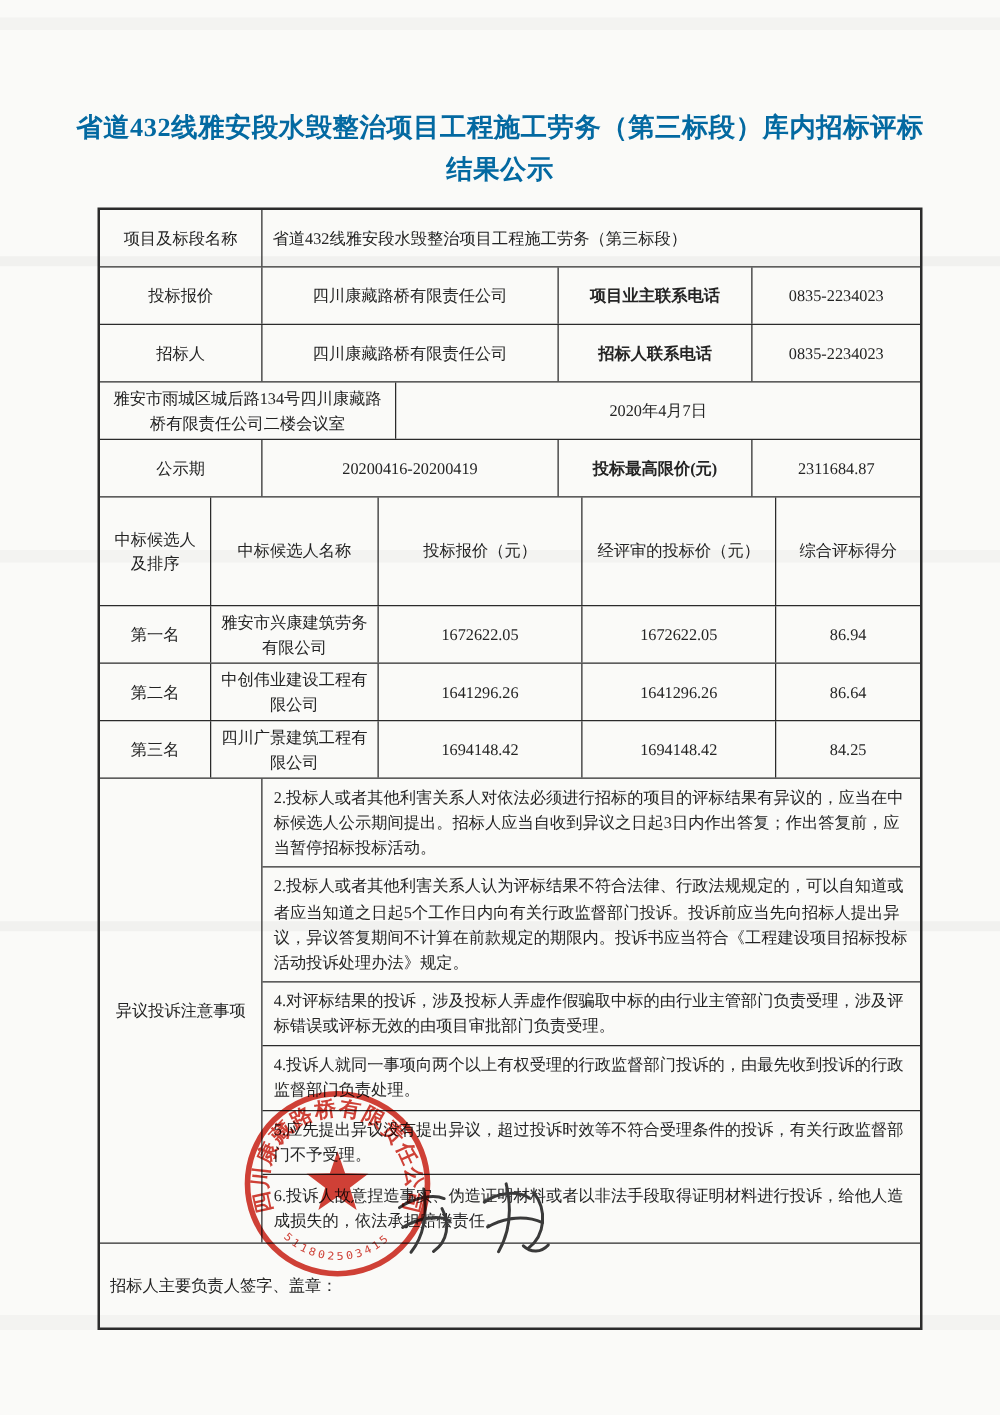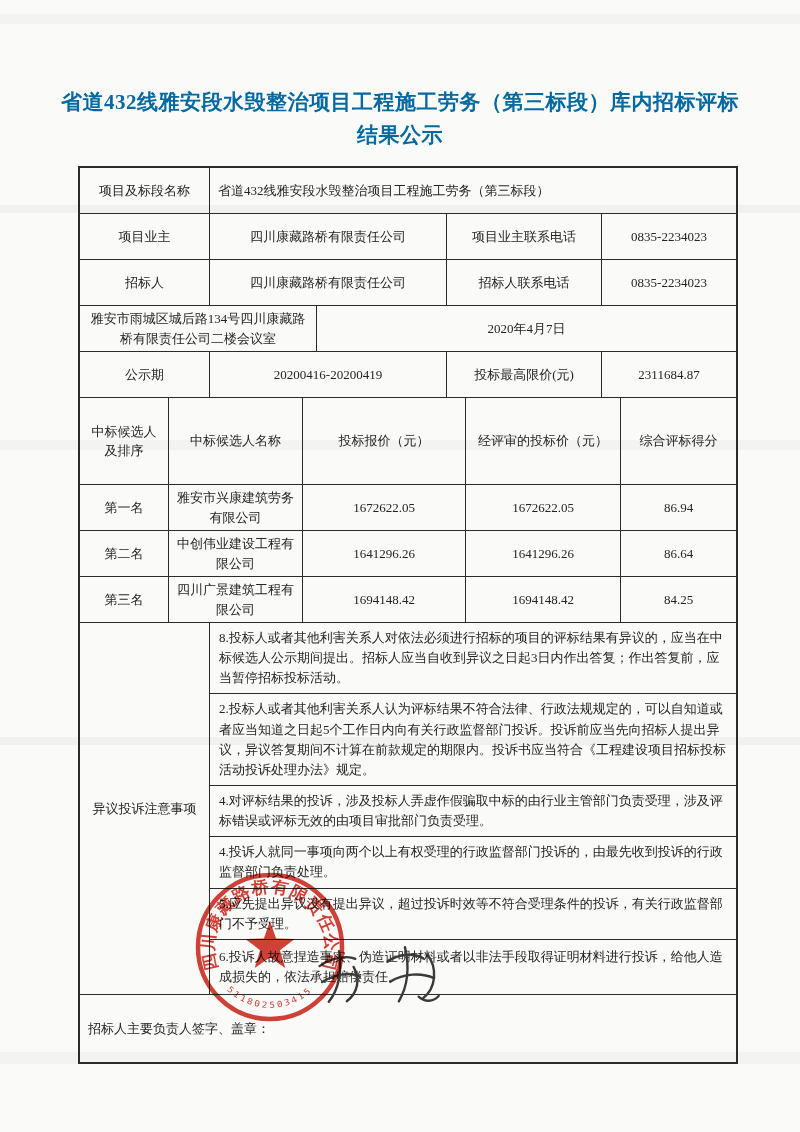--- a/index.html
+++ b/index.html
@@ -24,21 +24,21 @@
   .tr:last-child { border-bottom:none; }
   .td {
     border-right:1.5px solid #2b2b2b;
     display:flex; align-items:center; justify-content:center;
     text-align:center; padding:3px 8px;
     font-size:13px; line-height:1.5; color:#242424;
   }
   .td:last-child { border-right:none; }
   .td.left { justify-content:flex-start; text-align:left; }
   .h45 { min-height:45px; } .h86 { min-height:86px; } .h67 { min-height:67px; }
-  .w-label { width:130px; } .w-val1 { width:237px; } .w-label2 { width:155px; }
+  .w-label { width:130px; } .w-val1 { width:237px; } .w-label2 { width:155px;font-weight:bold; }
   .w-flex  { flex:1; }
   .w-rank { width:89px; } .w-name { width:134px; } .w-bid { width:163px; } .w-eval { width:155px; }
   .notice-right { flex:1; display:flex; flex-direction:column; }
   .ni {
     border-bottom:1.5px solid #2b2b2b; padding:5px 9px;
     font-size:13px; line-height:1.55; text-align:left; color:#242424;
     display:flex; align-items:center;
   }
   .ni:last-child { border-bottom:none; }
   .ni.tall { min-height:54px; }
@@ -61,21 +61,21 @@
   <h1 class="title">省道432线雅安段水毁整治项目工程施工劳务（第三标段）库内招标评标结果公示</h1>
 
   <div class="t">
 
     <div class="tr">
       <div class="td w-label h45">项目及标段名称</div>
       <div class="td w-flex left h45">省道432线雅安段水毁整治项目工程施工劳务（第三标段）</div>
     </div>
 
     <div class="tr">
-      <div class="td w-label h45">项目业主</div>
+      <div class="td w-label h45">投标报价</div>
       <div class="td w-val1 h45">四川康藏路桥有限责任公司</div>
       <div class="td w-label2 h45">项目业主联系电话</div>
       <div class="td w-flex h45">0835-2234023</div>
     </div>
 
     <div class="tr">
       <div class="td w-label h45">招标人</div>
       <div class="td w-val1 h45">四川康藏路桥有限责任公司</div>
       <div class="td w-label2 h45">招标人联系电话</div>
       <div class="td w-flex h45">0835-2234023</div>
@@ -119,21 +119,21 @@
       <div class="td w-rank h45">第三名</div>
       <div class="td w-name h45">四川广景建筑工程有限公司</div>
       <div class="td w-bid h45">1694148.42</div>
       <div class="td w-eval h45">1694148.42</div>
       <div class="td w-flex h45">84.25</div>
     </div>
 
     <div class="tr">
       <div class="td w-label">异议投诉注意事项</div>
       <div class="notice-right">
-        <div class="ni">8.投标人或者其他利害关系人对依法必须进行招标的项目的评标结果有异议的，应当在中标候选人公示期间提出。招标人应当自收到异议之日起3日内作出答复；作出答复前，应当暂停招标投标活动。</div>
+        <div class="ni">2.投标人或者其他利害关系人对依法必须进行招标的项目的评标结果有异议的，应当在中标候选人公示期间提出。招标人应当自收到异议之日起3日内作出答复；作出答复前，应当暂停招标投标活动。</div>
         <div class="ni">2.投标人或者其他利害关系人认为评标结果不符合法律、行政法规规定的，可以自知道或者应当知道之日起5个工作日内向有关行政监督部门投诉。投诉前应当先向招标人提出异议，异议答复期间不计算在前款规定的期限内。投诉书应当符合《工程建设项目招标投标活动投诉处理办法》规定。</div>
         <div class="ni">4.对评标结果的投诉，涉及投标人弄虚作假骗取中标的由行业主管部门负责受理，涉及评标错误或评标无效的由项目审批部门负责受理。</div>
         <div class="ni">4.投诉人就同一事项向两个以上有权受理的行政监督部门投诉的，由最先收到投诉的行政监督部门负责处理。</div>
         <div class="ni">5.应先提出异议没有提出异议，超过投诉时效等不符合受理条件的投诉，有关行政监督部门不予受理。</div>
         <div class="ni tall">6.投诉人故意捏造事实、伪造证明材料或者以非法手段取得证明材料进行投诉，给他人造成损失的，依法承担赔偿责任。</div>
       </div>
     </div>
 
     <div class="tr">
       <div class="td w-flex left h67">招标人主要负责人签字、盖章：</div>

